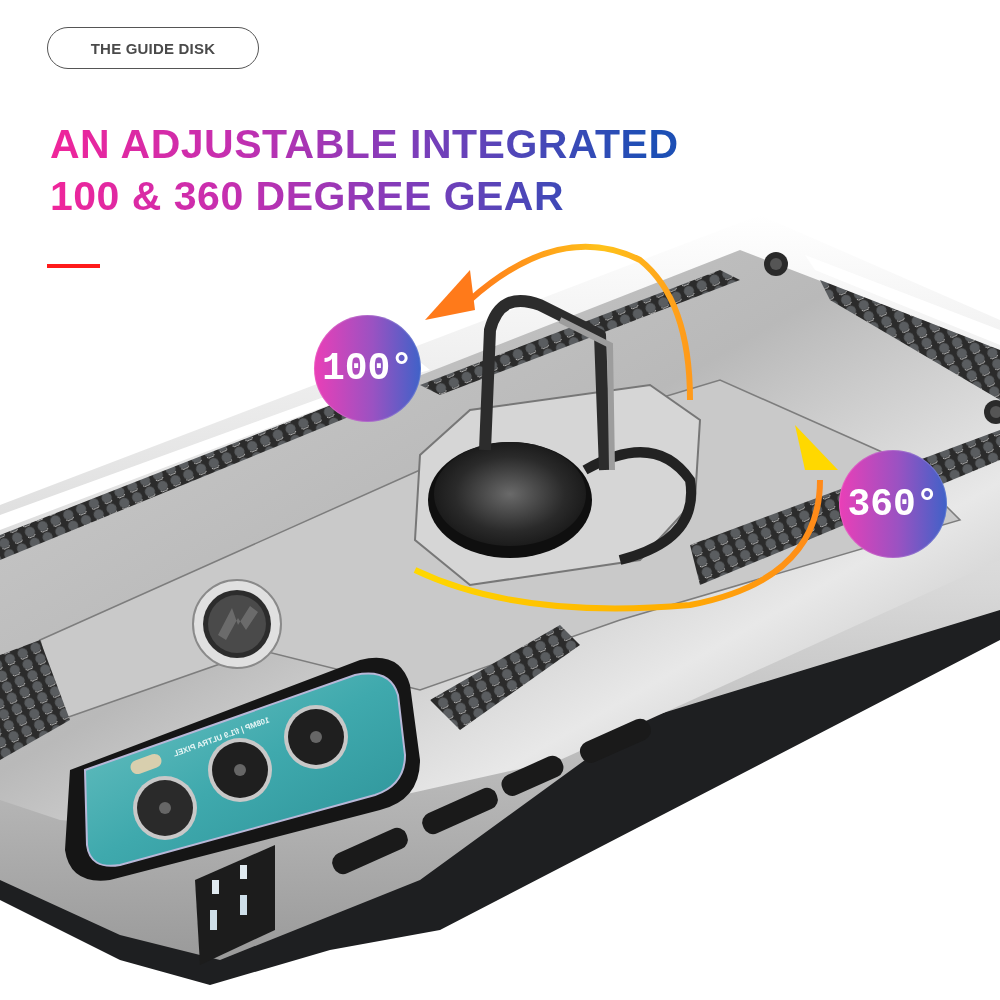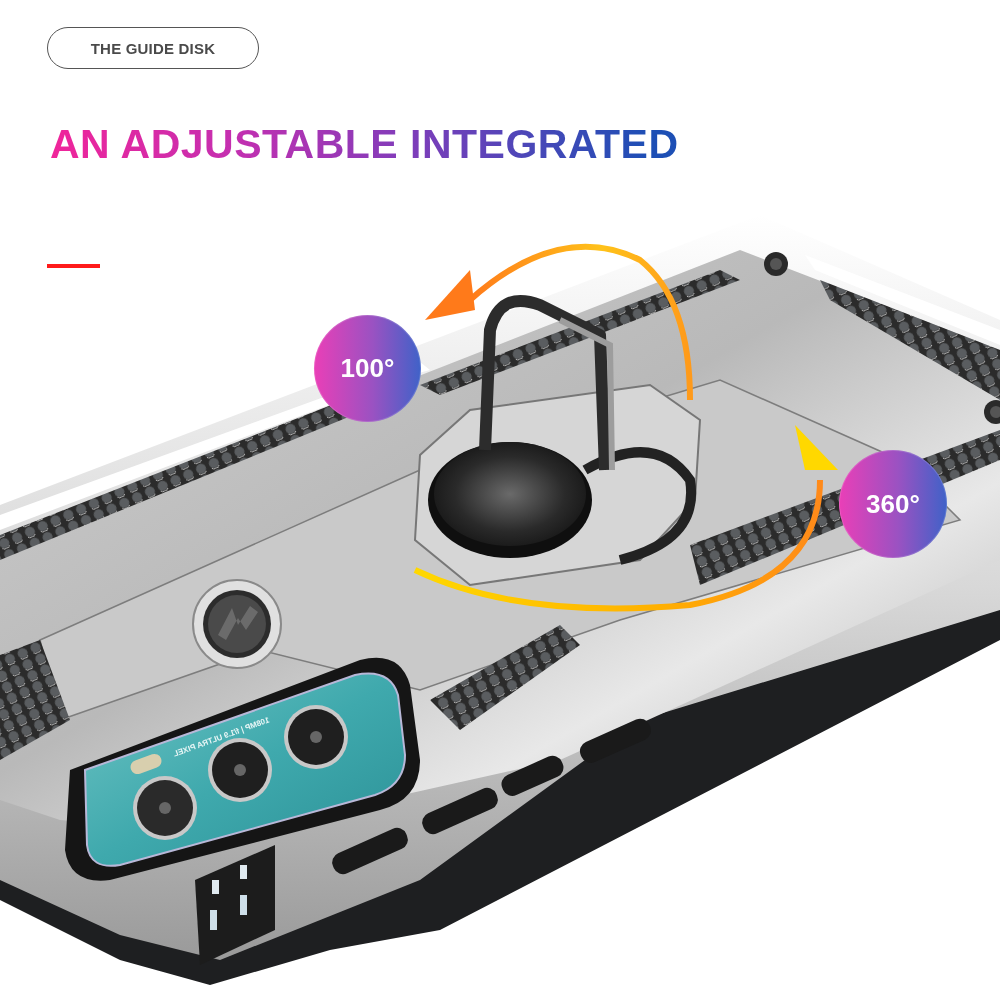--- a/index.html
+++ b/index.html
@@ -34,23 +34,24 @@
     }
 
     .red-dash {
       position: absolute; left: 47px; top: 264px; width: 53px; height: 4px;
       background: #ff1a1a;
     }
 
     .badge {
       position: absolute; border-radius: 50%;
       display: flex; align-items: center; justify-content: center;
-      color: #fff; font-weight: bold; font-size: 26px;
+      color: #fff; font-weight: bold; font-size: 38px;
       background: linear-gradient(90deg, #ea3fb7 0%, #9a52c2 55%, #3f62c8 100%);
       box-shadow: 0 0 0 1px rgba(255,255,255,0.15) inset;
+      font-family: Liberation Mono, monospace;
     }
     .badge-100 { left: 314px; top: 315px; width: 107px; height: 107px; }
     .badge-360 { left: 839px; top: 450px; width: 108px; height: 108px; text-align: right; }
   </style>
 </head>
 <body>
 
 <div class="stage">
   <svg width="1000" height="1000" viewBox="0 0 1000 1000">
     <defs>
@@ -188,19 +189,20 @@
     <g>
       <path d="M415 570 Q520 620 690 605 Q820 580 820 480" stroke="url(#arrowBottom)" stroke-width="6" fill="none"></path>
       <polygon points="795,425 838,470 805,470" fill="#ffd800"></polygon>
     </g>
   </svg>
 
   <div class="guide-pill">THE GUIDE DISK</div>
 
   <div class="headline">
     <span class="line">AN ADJUSTABLE INTEGRATED</span>
+    <span class="line">100 &amp; 360 DEGREE GEAR</span>
   </div>
 
   <div class="red-dash"></div>
 
   <div class="badge badge-100">100°</div>
   <div class="badge badge-360">360°</div>
 </div>
 
 </body></html>

